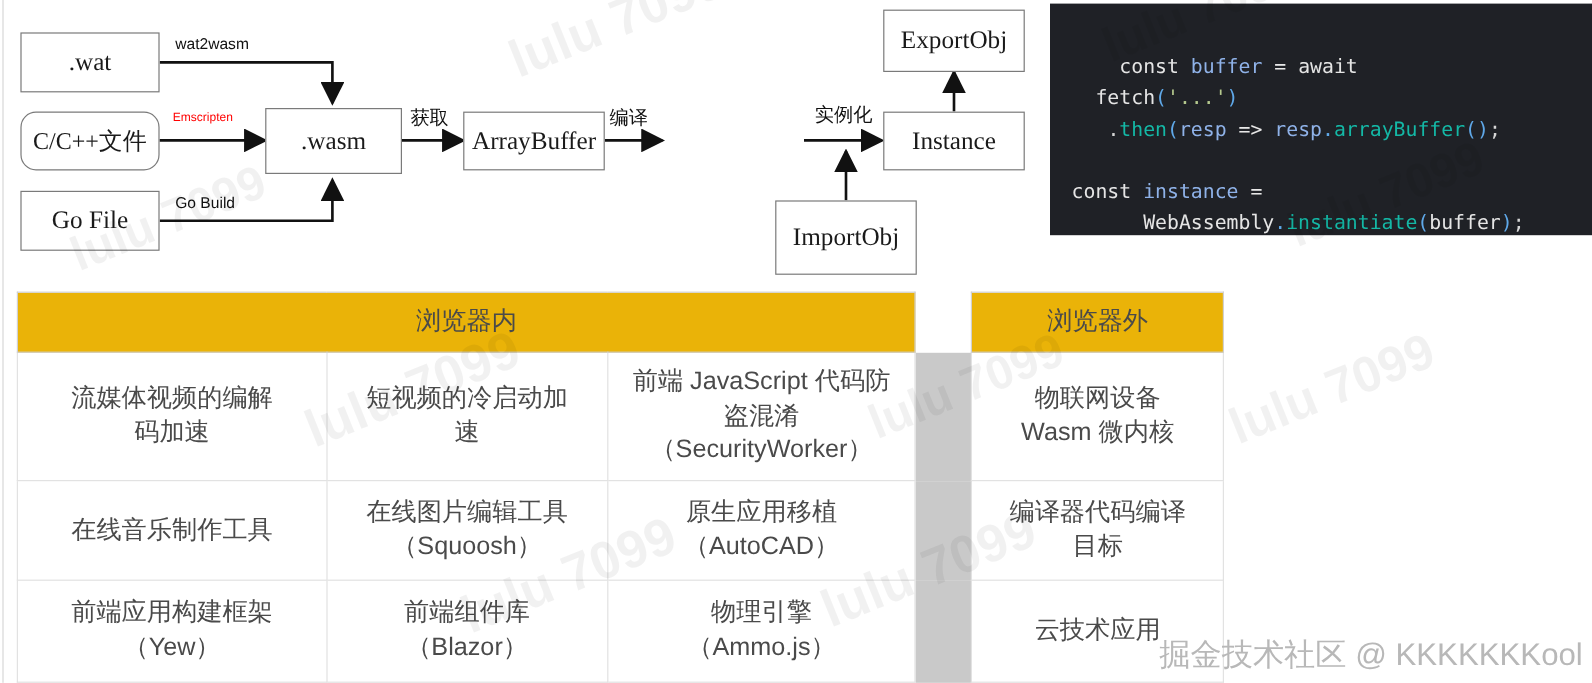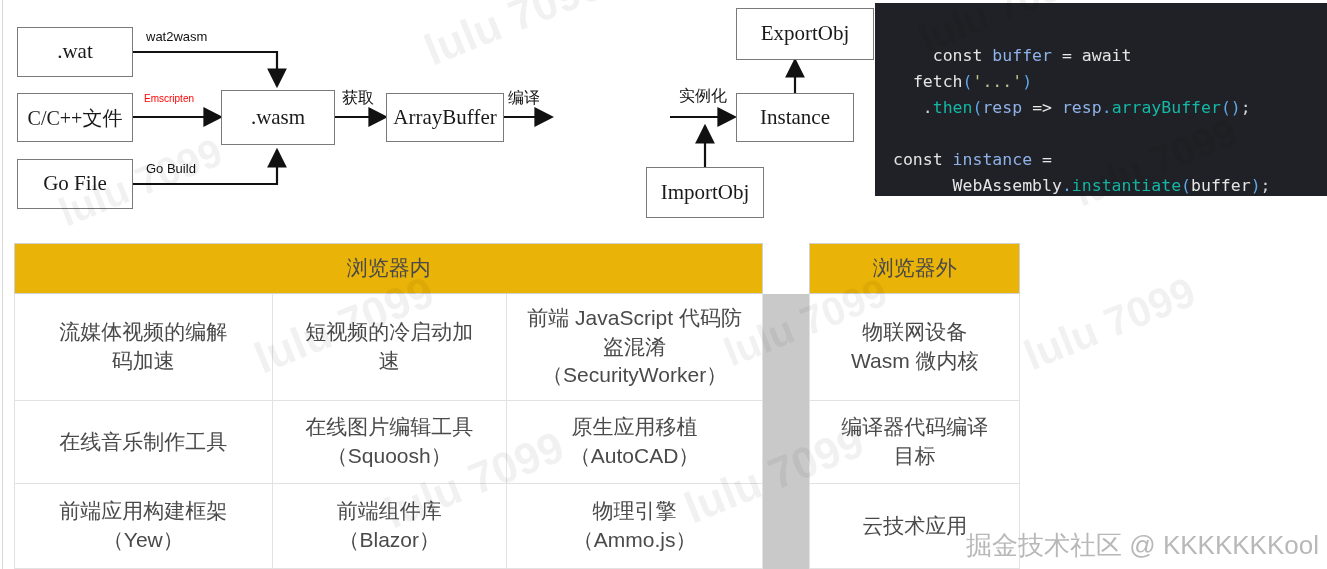--- a/index.html
+++ b/index.html
@@ -28,21 +28,21 @@
     border: 1px solid #7a7a7a;
     background: #ffffff;
     font-family: "Liberation Serif", "DejaVu Serif", serif;
     display: flex; align-items: center; justify-content: center;
     color: #1a1a1a;
     font-size: 21px;
     line-height: 1.1;
     text-align: center;
     z-index: 3;
   }
-  .node.cjk { font-size: 20px; }
+  .node.cjk { font-size: 20px; border-radius: 13px; }
 
   .edge-label {
     position: absolute;
     font-size: 13px;
     color: #111111;
     font-family: "Liberation Sans", "DejaVu Sans", sans-serif;
     white-space: nowrap;
     z-index: 4;
   }
   .edge-label.cjk {
@@ -175,25 +175,25 @@
 
     <div class="node" style="left:386px; top:93px; width:118px; height:49px;">
       <span>ArrayBuffer</span>
     </div>
 
 
     <div class="node" style="left:736px; top:93px; width:118px; height:49px;">
       <span>Instance</span>
     </div>
 
-    <div class="node" style="left:736px; top:8px; width:138px; height:52px;">
+    <div class="node" style="left:736px; top:8px; width:118px; height:52px;">
       <span>ExportObj</span>
     </div>
 
-    <div class="node" style="left:646px; top:167px; width:118px; height:51px;">
+    <div class="node" style="left:646px; top:167px; width:118px; height:62px;">
       <span>ImportObj</span>
     </div>
 
     <span class="edge-label" style="left:146px; top:29px;">wat2wasm</span>
 
     <span class="edge-label accent" style="left:144px; top:93px;">Emscripten</span>
 
     <span class="edge-label" style="left:146px; top:161px;">Go Build</span>
 
     <span class="edge-label cjk" style="left:342px; top:88px;">获取</span>

